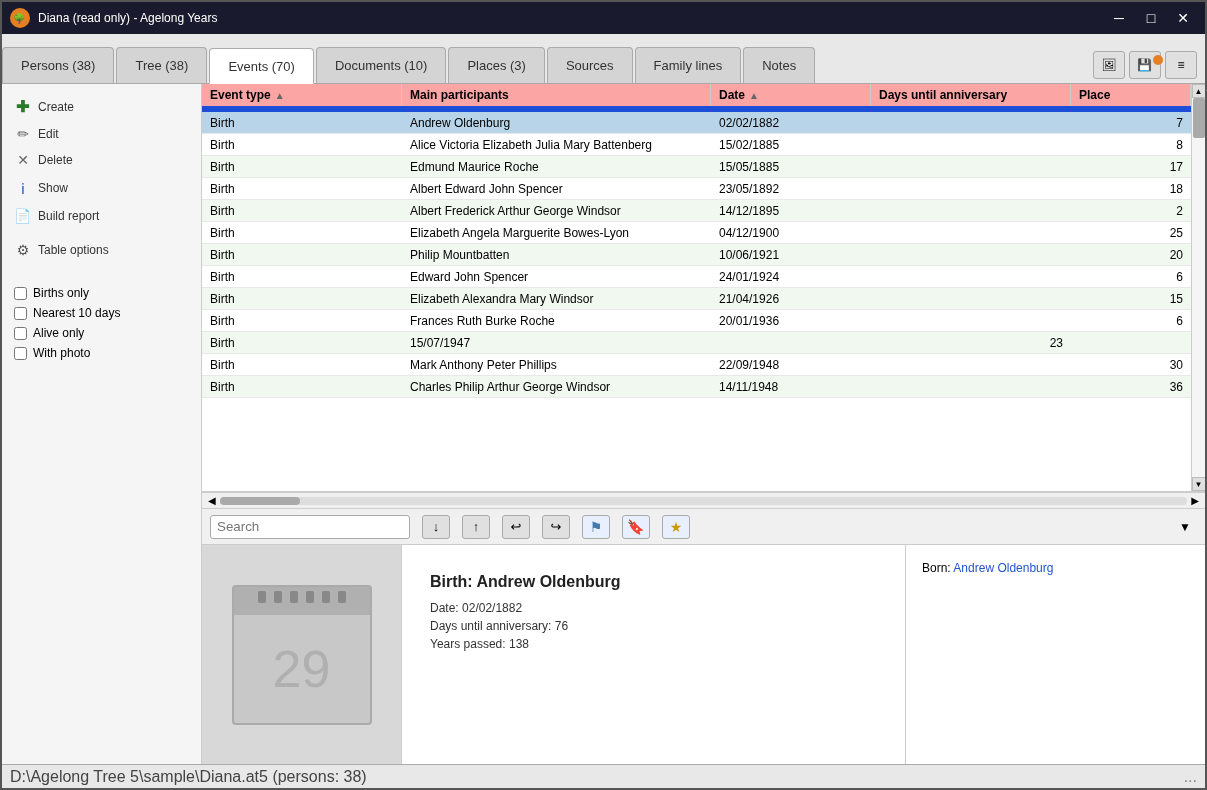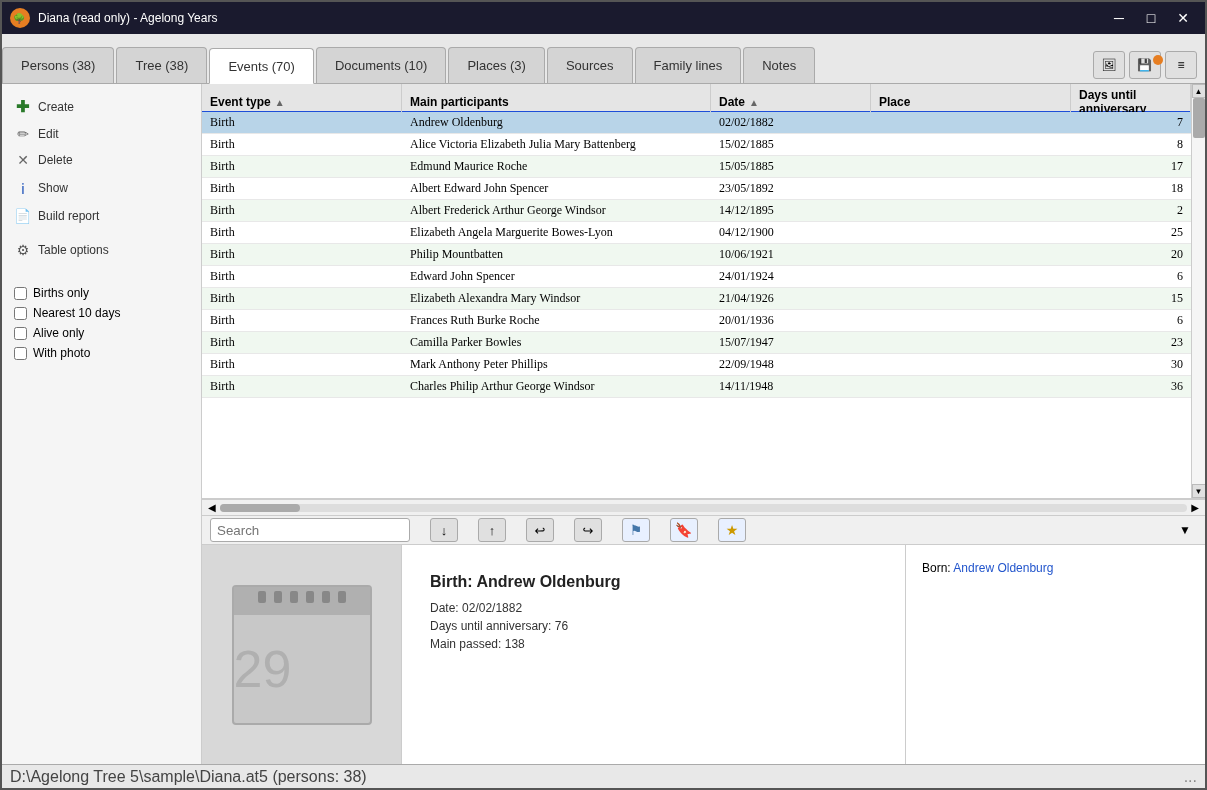--- a/index.html
+++ b/index.html
@@ -31,48 +31,48 @@
     .sidebar-divider { height: 8px; }
     .sidebar-options { padding: 12px 12px 0; }
     .sidebar-option { display: flex; align-items: center; gap: 6px; padding: 3px 0; cursor: pointer; }
     .sidebar-option input { margin: 0; }
 
     
     .content { flex: 1; display: flex; flex-direction: column; overflow: hidden; background: white; }
 
     
     .table-container { flex: 1; overflow: hidden; border-bottom: 1px solid #ccc; position: relative; }
-    .table-header { display: grid; grid-template-columns: 200px 1fr 160px 200px 120px; background: #e5e5e5; border-bottom: 1px solid #1d4ed8; height: 28px; }
+    .table-header { display: grid; grid-template-columns: 200px 1fr 160px 200px 120px; background: #fca5a5; border-bottom: 6px solid #1d4ed8; height: 28px; }
     .th { padding: 4px 8px; font-weight: bold; font-size: 12px; border-right: 1px solid #ccc; display: flex; align-items: center; gap: 4px; }
     .th .sort-icon { font-size: 10px; color: #666; }
 
     .table-body { overflow-y: auto; height: calc(100% - 28px); }
-    .table-row { display: grid; grid-template-columns: 200px 1fr 160px 200px 120px; min-height: 22px; border-bottom: 1px solid #e8e8e8; font-family: Liberation Serif, serif; }
+    .table-row { display: grid; grid-template-columns: 200px 1fr 160px 200px 120px; min-height: 22px; border-bottom: 1px solid #e8e8e8; }
     .table-row.selected { background: #b8d4e8 !important; }
     .table-row.even { background: #f0f8f0; }
     .table-row.odd { background: white; }
     .td { padding: 3px 8px; display: flex; align-items: center; overflow: hidden; white-space: nowrap; text-overflow: ellipsis; }
     .td.right { justify-content: flex-end; }
 
     
     .scroll-area { height: 16px; background: #f0f0f0; border-top: 1px solid #ccc; display: flex; align-items: center; padding: 0 2px; }
     .scroll-track { flex: 1; height: 8px; background: #ddd; border-radius: 4px; position: relative; }
     .scroll-thumb { position: absolute; left: 0; top: 0; width: 80px; height: 8px; background: #aaa; border-radius: 4px; }
 
     
-    .search-bar { height: 29px; background: #f0f0f0; border-top: 1px solid #ccc; display: flex; align-items: center; padding: 0 8px; gap: 20px; }
+    .search-bar { height: 36px; background: #f0f0f0; border-top: 1px solid #ccc; display: flex; align-items: center; padding: 0 8px; gap: 12px; }
     .search-input { width: 200px; height: 24px; border: 1px solid #aaa; padding: 2px 6px; border-radius: 3px; background: white; }
     .search-btn { width: 28px; height: 24px; border: 1px solid #aaa; background: #e0e0e0; cursor: pointer; display: flex; align-items: center; justify-content: center; border-radius: 3px; font-size: 13px; }
     .search-btn.colored { background: #e8f0ff; }
     .chevron-btn { margin-left: auto; width: 24px; height: 24px; border: none; background: transparent; cursor: pointer; font-size: 12px; display: flex; align-items: center; justify-content: center; }
 
     
     .detail-panel { height: 220px; background: white; border-top: 1px solid #ccc; display: flex; overflow: hidden; }
     .detail-image { width: 200px; min-width: 200px; background: #d8d8d8; display: flex; align-items: center; justify-content: center; border-right: 1px solid #ccc; }
-    .calendar-icon { width: 140px; height: 140px; background: #c8c8c8; border-radius: 4px; display: flex; flex-direction: column; align-items: flex-start; border: 2px solid #aaa; }
+    .calendar-icon { width: 140px; height: 140px; background: #c8c8c8; border-radius: 4px; display: flex; flex-direction: column; align-items: center; border: 2px solid #aaa; }
     .calendar-top { width: 100%; background: #b0b0b0; height: 28px; display: flex; align-items: flex-start; justify-content: center; padding-top: 4px; }
     .calendar-rings { display: flex; gap: 8px; }
     .calendar-ring { width: 8px; height: 12px; background: #888; border-radius: 2px; }
     .calendar-body { flex: 1; display: flex; align-items: center; justify-content: center; }
     .calendar-num { font-size: 52px; color: #b0b0b0; font-weight: 300; }
 
     .detail-info { flex: 1; padding: 28px; }
     .detail-title { font-size: 16px; font-weight: bold; margin-bottom: 10px; color: #222; }
     .detail-field { margin-bottom: 4px; color: #333; }
 
@@ -185,24 +185,24 @@
                 <span class="sort-icon">▲</span>
               </div>
               <div class="th">
                 <span>Main participants</span>
               </div>
               <div class="th">
                 <span>Date</span>
                 <span class="sort-icon">▲</span>
               </div>
               <div class="th">
+                <span>Days until anniversary</span>
+              </div>
+              <div class="th">
                 <span>Place</span>
-              </div>
-              <div class="th">
-                <span>Days until anniversary</span>
               </div>
             </div>
 
             <div class="table-body" id="table-body">
             <div class="table-row selected">
       <div class="td">Birth</div>
       <div class="td">Andrew Oldenburg</div>
       <div class="td">02/02/1882</div>
       <div class="td"></div>
       <div class="td right">7</div>
@@ -265,21 +265,20 @@
     </div>
                 <div class="table-row odd" style="background: white;">
       <div class="td">Birth</div>
       <div class="td">Frances Ruth Burke Roche</div>
       <div class="td">20/01/1936</div>
       <div class="td"></div>
       <div class="td right">6</div>
     </div>
                 <div class="table-row even" style="background: rgb(240, 248, 240);">
       <div class="td">Birth</div>
-      <div class="td">Camilla Parker Bowles</div>
       <div class="td">15/07/1947</div>
       <div class="td"></div>
       <div class="td right">23</div>
     </div>
                 <div class="table-row odd" style="background: white;">
       <div class="td">Birth</div>
       <div class="td">Mark Anthony Peter Phillips</div>
       <div class="td">22/09/1948</div>
       <div class="td"></div>
       <div class="td right">30</div>
@@ -346,21 +345,21 @@
           <div class="detail-title">Birth: Andrew Oldenburg</div>
           <div class="detail-field">
             <span>Date:</span>
             <span>02/02/1882</span>
           </div>
           <div class="detail-field">
             <span>Days until anniversary:</span>
             <span>76</span>
           </div>
           <div class="detail-field">
-            <span>Main passed:</span>
+            <span>Years passed:</span>
             <span>138</span>
           </div>
         </div>
         <div class="detail-born">
           <span>Born:</span>
           <a class="detail-born-link" href="#">Andrew Oldenburg</a>
         </div>
       </div>
     </div>
   </div>

